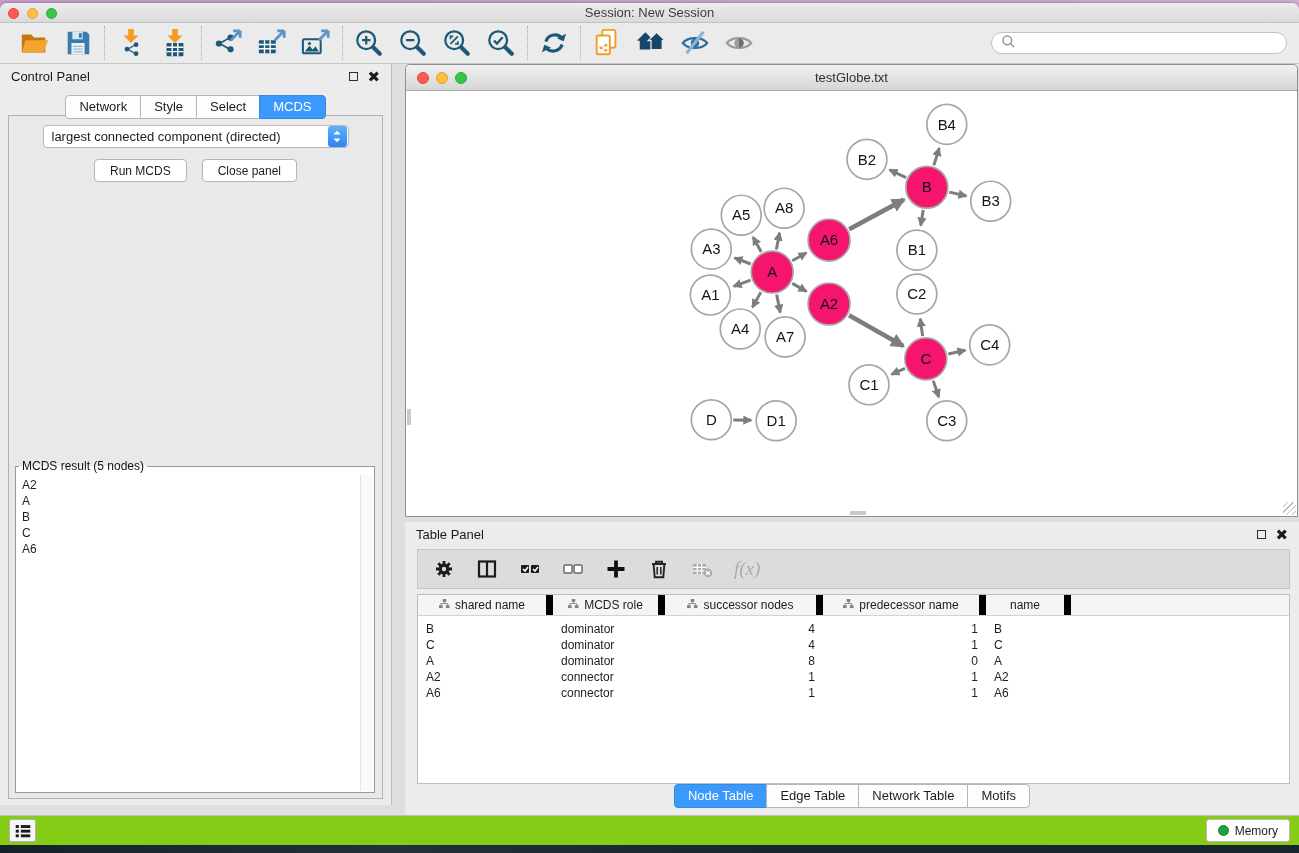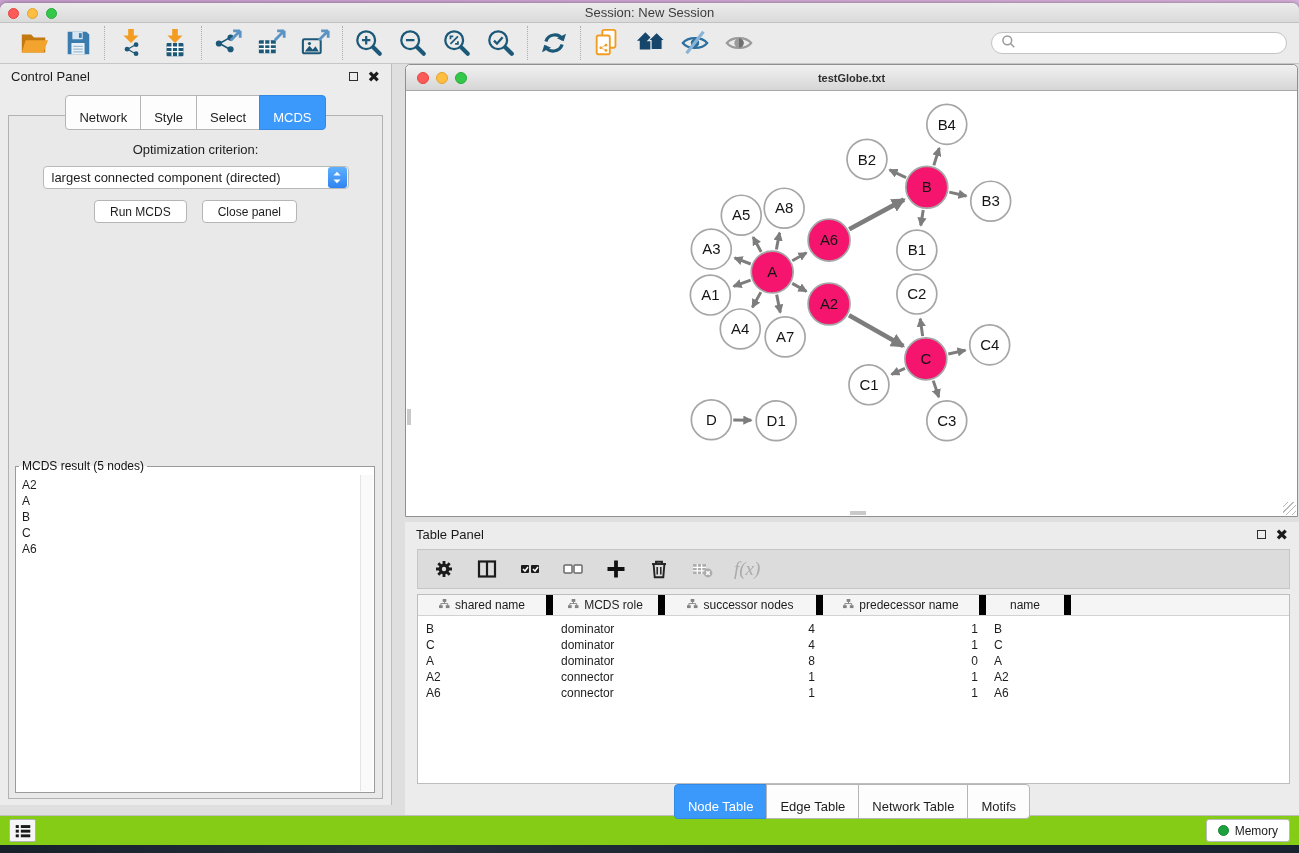--- a/index.html
+++ b/index.html
@@ -29,21 +29,21 @@
   
   .workspace { flex:1; position:relative; background:#dfdfdf; }
 
   
   .control-panel { position:absolute; left:0; top:0; width:392px; bottom:10px; background:#ececec; border-right:1px solid #bdbdbd; }
   .panel-header { height:24px; display:flex; align-items:center; padding:0 11px; font-size:13px; color:#1a1a1a; }
   .panel-controls { margin-left:auto; display:flex; gap:9px; align-items:center; }
   .float-box { width:9px; height:9px; border:1.6px solid #2e2e2e; cursor:pointer; }
   .close-x { font-weight:bold; font-size:15px; line-height:11px; color:#1a1a1a; cursor:pointer; }
   .cp-tabs { display:flex; justify-content:center; margin-top:7px; position:relative; z-index:2; }
-  .seg-tab { padding:14px 13px 4px; background:#fdfdfd; border:1px solid #b5b5b5; font-size:13px; margin-left:-1px; cursor:pointer; color:#1d1d1d; }
+  .seg-tab { padding:3px 13px 4px; background:#fdfdfd; border:1px solid #b5b5b5; font-size:13px; margin-left:-1px; cursor:pointer; color:#1d1d1d; }
   .seg-tab:first-child { border-radius:4px 0 0 4px; margin-left:0; }
   .seg-tab:last-child { border-radius:0 4px 4px 0; }
   .seg-tab.active { background:#3b99fc; border-color:#3389e4; color:#fff; }
   .cp-body { position:absolute; left:8px; right:8px; top:51px; bottom:6px; border:1px solid #b2b2b2; background:#e9e9e9; }
   .opt-label { text-align:center; margin-top:26px; font-size:13px; }
   .dropdown { width:306px; height:23px; margin:9px auto 0; background:#fff; border:1px solid #b9b9b9; border-radius:4px; display:flex; align-items:center; cursor:pointer; overflow:hidden; }
   .dropdown .dd-text { flex:1; padding:0 8px; font-size:13px; white-space:nowrap; }
   .dd-stepper { width:19px; height:21px; margin:0; background:linear-gradient(#5fb0fc,#2e84f2); border-radius:3px; display:flex; align-items:center; justify-content:center; align-self:center; margin-right:1px; }
   .btn-row { display:flex; justify-content:center; gap:15px; margin-top:11px; }
   .mac-btn { height:23px; padding:0 15px; background:#fff; border:1px solid #b5b5b5; border-radius:4px; font-size:12px; font-family:inherit; cursor:pointer; color:#1d1d1d; }
@@ -52,21 +52,21 @@
   .result-list { position:absolute; left:1px; right:15px; top:2px; bottom:1px; overflow:hidden; padding:2px 5px; }
   .result-item { font-size:12px; line-height:16px; cursor:default; }
   .result-scroll { position:absolute; right:1px; top:2px; bottom:1px; width:13px; background:#fafafa; border-left:1px solid #e4e4e4; }
 
   
   .right-area { position:absolute; left:405px; top:0; right:0; bottom:0; }
   .network-window { position:absolute; top:0; left:0; right:1px; height:453px; background:#fff; border:1px solid #8f8f8f; border-radius:5px 5px 0 0; }
   .nw-titlebar { height:26px; background:linear-gradient(#f1f1f1,#d6d6d6); border-bottom:1px solid #a8a8a8; border-radius:5px 5px 0 0; position:relative; }
   .nw-lights { position:absolute; left:11px; top:7px; display:flex; gap:7px; }
   .nw-lights .light { width:12px; height:12px; }
-  .nw-titlebar .title { text-align:center; line-height:26px; font-size:11px; color:#2f2f2f;font-weight:bold; }
+  .nw-titlebar .title { text-align:center; line-height:26px; font-size:13px; color:#2f2f2f; }
   .nw-canvas { position:relative; height:424px; overflow:hidden; }
   .nw-grip { position:absolute; right:1px; bottom:1px; width:13px; height:13px; background:repeating-linear-gradient(135deg,transparent 0 3px,#b9b9b9 3px 4px); }
   .nw-vscroll { position:absolute; left:1px; top:344px; width:4px; height:16px; background:#c9c9c9; }
   .nw-hscroll { position:absolute; left:444px; bottom:1px; width:16px; height:4px; background:#c9c9c9; }
 
   
   .table-panel { position:absolute; left:0; right:0; top:458px; bottom:0; background:#ececec; }
   .tp-toolbar { margin:3px 9px 0 12px; height:40px; background:#dcdcdc; border:1px solid #c6c6c6; display:flex; align-items:center; gap:21px; padding:8px 15px; }
   .tp-icon { display:flex; align-items:center; justify-content:center; cursor:pointer; }
   .fx-label { font-family:"Liberation Serif","DejaVu Serif",serif; font-style:italic; font-size:19px; color:#ababab; }
@@ -279,21 +279,20 @@
             <span class="close-x">✖</span>
           </span>
         </div>
         <div class="cp-tabs" id="cp-tabs">
             <span class="seg-tab">Network</span>
             <span class="seg-tab">Style</span>
             <span class="seg-tab">Select</span>
             <span class="seg-tab active">MCDS</span>
           </div>
         <div class="cp-body">
-          <div class="opt-label">Optimization criterion:</div>
           <div class="dropdown">
             <span class="dd-text">largest connected component (directed)</span>
             <span class="dd-stepper">
               <svg width="12" height="17" viewBox="0 0 12 17">
                   <path d="M2.5 6.5L6 2.7l3.5 3.8z" fill="#fff"></path>
                   <path d="M2.5 10.5L6 14.3l3.5-3.8z" fill="#fff"></path>
                 </svg>
             </span>
           </div>
           <div class="btn-row">

